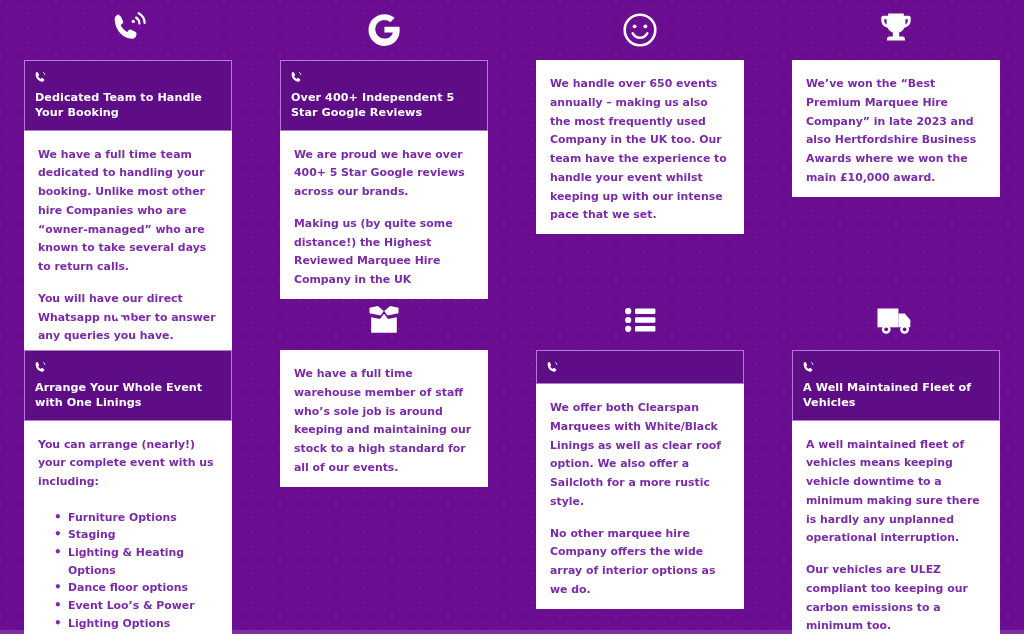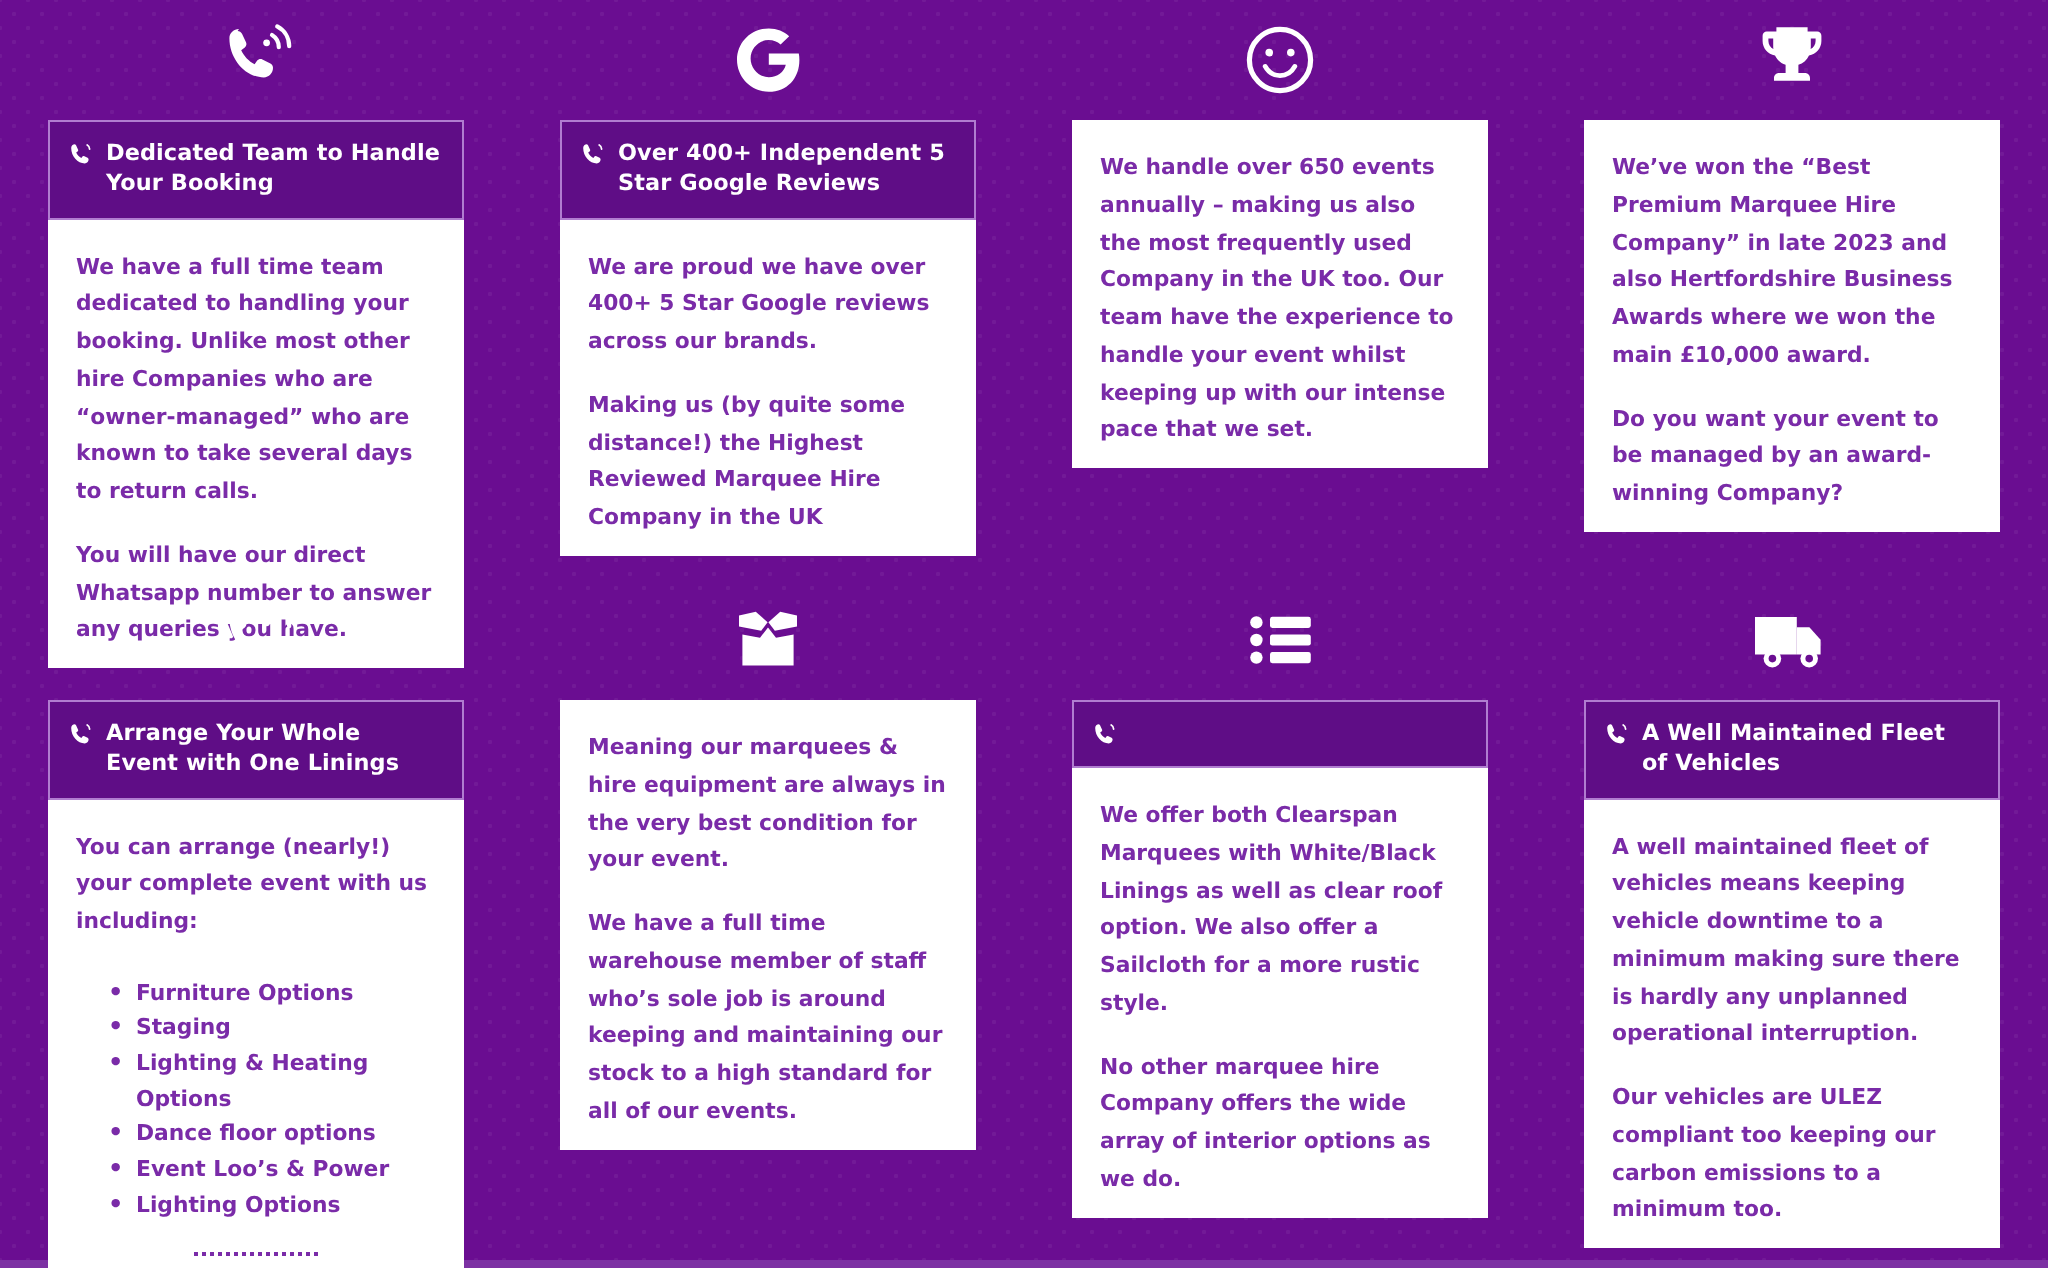--- a/index.html
+++ b/index.html
@@ -63,20 +63,21 @@
   }
 
   .card-header {
     background: #5f0d86;
     border: 1px solid #b07dd0;
     padding: 9px 11px 9px 10px;
     display: flex;
     align-items: flex-start;
     gap: 7px;
     min-height: 31px;
+    flex-direction: column;
   }
 
   .hdr-icon {
     flex: 0 0 auto;
     margin-top: 1px;
     display: block;
   }
 
   .card-title {
     color: #ffffff;
@@ -197,21 +198,20 @@
 
   <div class="cell">
     <div class="icon-wrap">
       <svg width="42" height="40" viewBox="0 0 42 40">
         <path fill="#fff" d="M13.2 3.6h15.6v2.2h4.8c1.2 0 2.1.9 2.1 2.1v2.6c0 3.6-2.6 6.6-6.2 7.2-1.1 2.3-3 4-5.3 4.7v4.1h3.3c1.4 0 2.5 1.1 2.5 2.5v1.4H12v-1.4c0-1.4 1.1-2.5 2.5-2.5h3.3v-4.1c-2.3-.7-4.2-2.4-5.3-4.7-3.6-.6-6.2-3.6-6.2-7.2V7.9c0-1.2.9-2.1 2.1-2.1h4.8zm-4 5.6v1.3c0 1.8 1 3.3 2.5 4-.1-.5-.1-1-.1-1.5V9.2zm23.6 0h-2.4v3.8c0 .5 0 1-.1 1.5 1.5-.7 2.5-2.2 2.5-4z"></path>
       </svg>
     </div>
     <div class="card">
       <div class="card-body">
         <p>We’ve won the “Best Premium Marquee Hire Company” in late 2023 and also Hertfordshire Business Awards where we won the main £10,000 award.</p>
-        <p>Do you want your event to be managed by an award-winning Company?</p>
       </div>
     </div>
   </div>
 
   <div class="cell">
     <div class="icon-wrap">
       <svg width="42" height="40" viewBox="0 0 42 40">
         <path fill="#fff" d="M12.5 4.5c-2.6 0-4.8 2-4.8 4.6 0 10.6 8.2 19.6 17.2 19.6 2.6 0 4.6-2.2 4.6-4.8 0-1-.5-1.8-1.3-2.2l-4-2c-.9-.5-2-.2-2.6.6l-1.3 1.8c-2.9-1.5-5.3-4-6.7-7l1.8-1.4c.8-.6 1-1.7.6-2.6l-2-4.2c-.4-.8-1.3-1.4-2.2-1.4z"></path>
         <path fill="none" stroke="#fff" stroke-width="2.1" stroke-linecap="round" d="M29 7.5c2.1 1.3 3.4 3.6 3.4 6.1"></path>
         <path fill="none" stroke="#fff" stroke-width="2.1" stroke-linecap="round" d="M31.6 3.2c3.6 1.9 6 5.6 6 9.9"></path>
@@ -246,21 +246,20 @@
   <div class="cell">
     <div class="icon-wrap">
       <svg width="44" height="40" viewBox="0 0 44 40">
         <path fill="#fff" d="M7.5 7.8l8.4-1.9 5.9 5.2-3.2 4.3-11.1-2.2z"></path>
         <path fill="#fff" d="M36.5 7.8l-8.4-1.9-5.9 5.2 3.2 4.3 11.1-2.2z"></path>
         <path fill="#fff" d="M9.2 17.2l8.8 1.7 4-5.2 4 5.2 8.8-1.7v15.6H9.2z"></path>
       </svg>
     </div>
     <div class="card">
       <div class="card-body">
-        <p>Meaning our marquees &amp; hire equipment are always in the very best condition for your event.</p>
         <p>We have a full time warehouse member of staff who’s sole job is around keeping and maintaining our stock to a high standard for all of our events.</p>
       </div>
     </div>
   </div>
 
   <div class="cell">
     <div class="icon-wrap">
       <svg width="42" height="40" viewBox="0 0 42 40">
         <circle cx="9.2" cy="11.2" r="3.1" fill="#fff"></circle>
         <circle cx="9.2" cy="20" r="3.1" fill="#fff"></circle>

